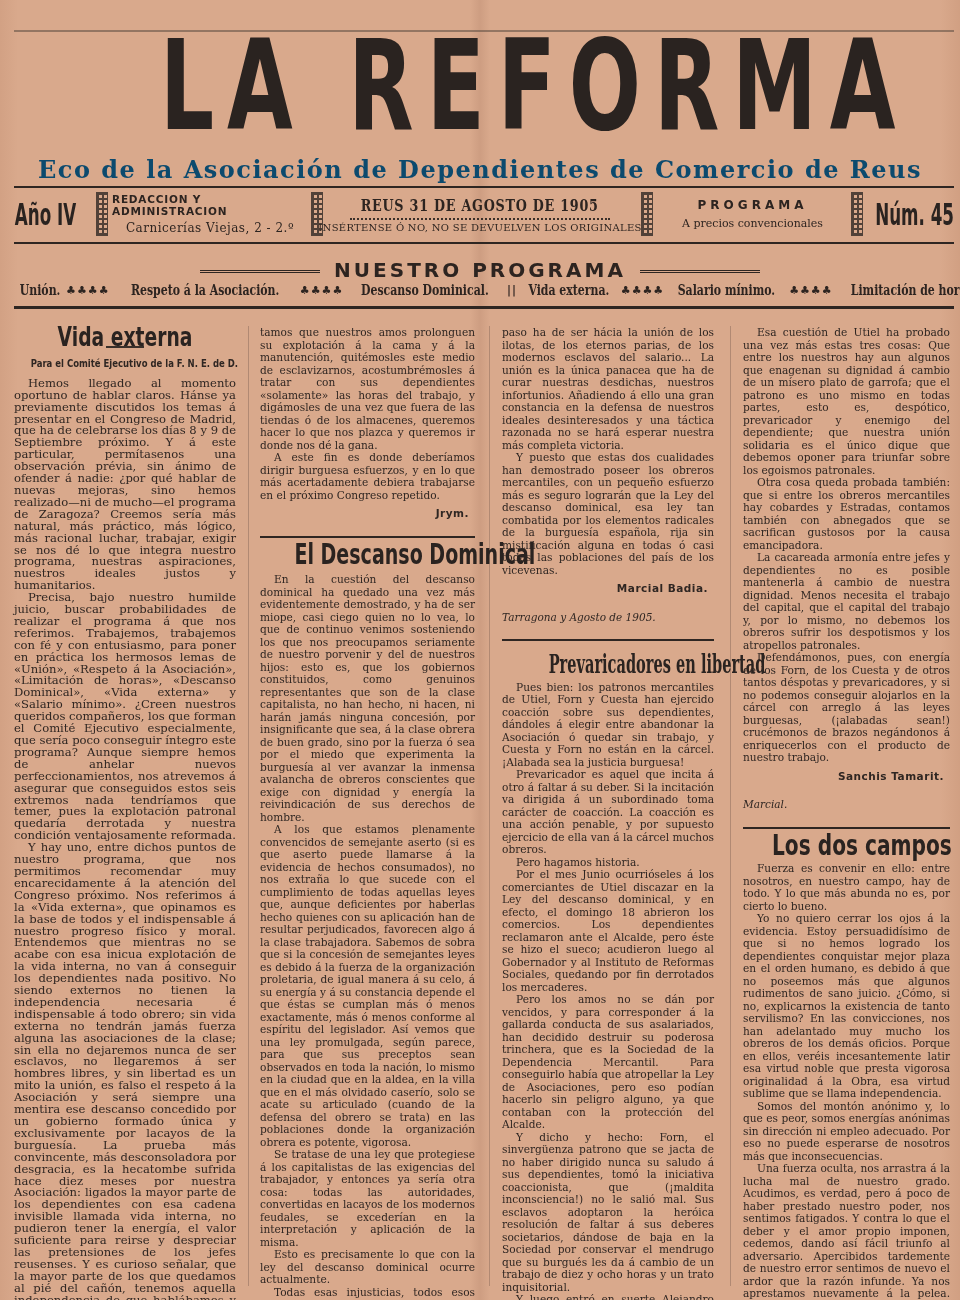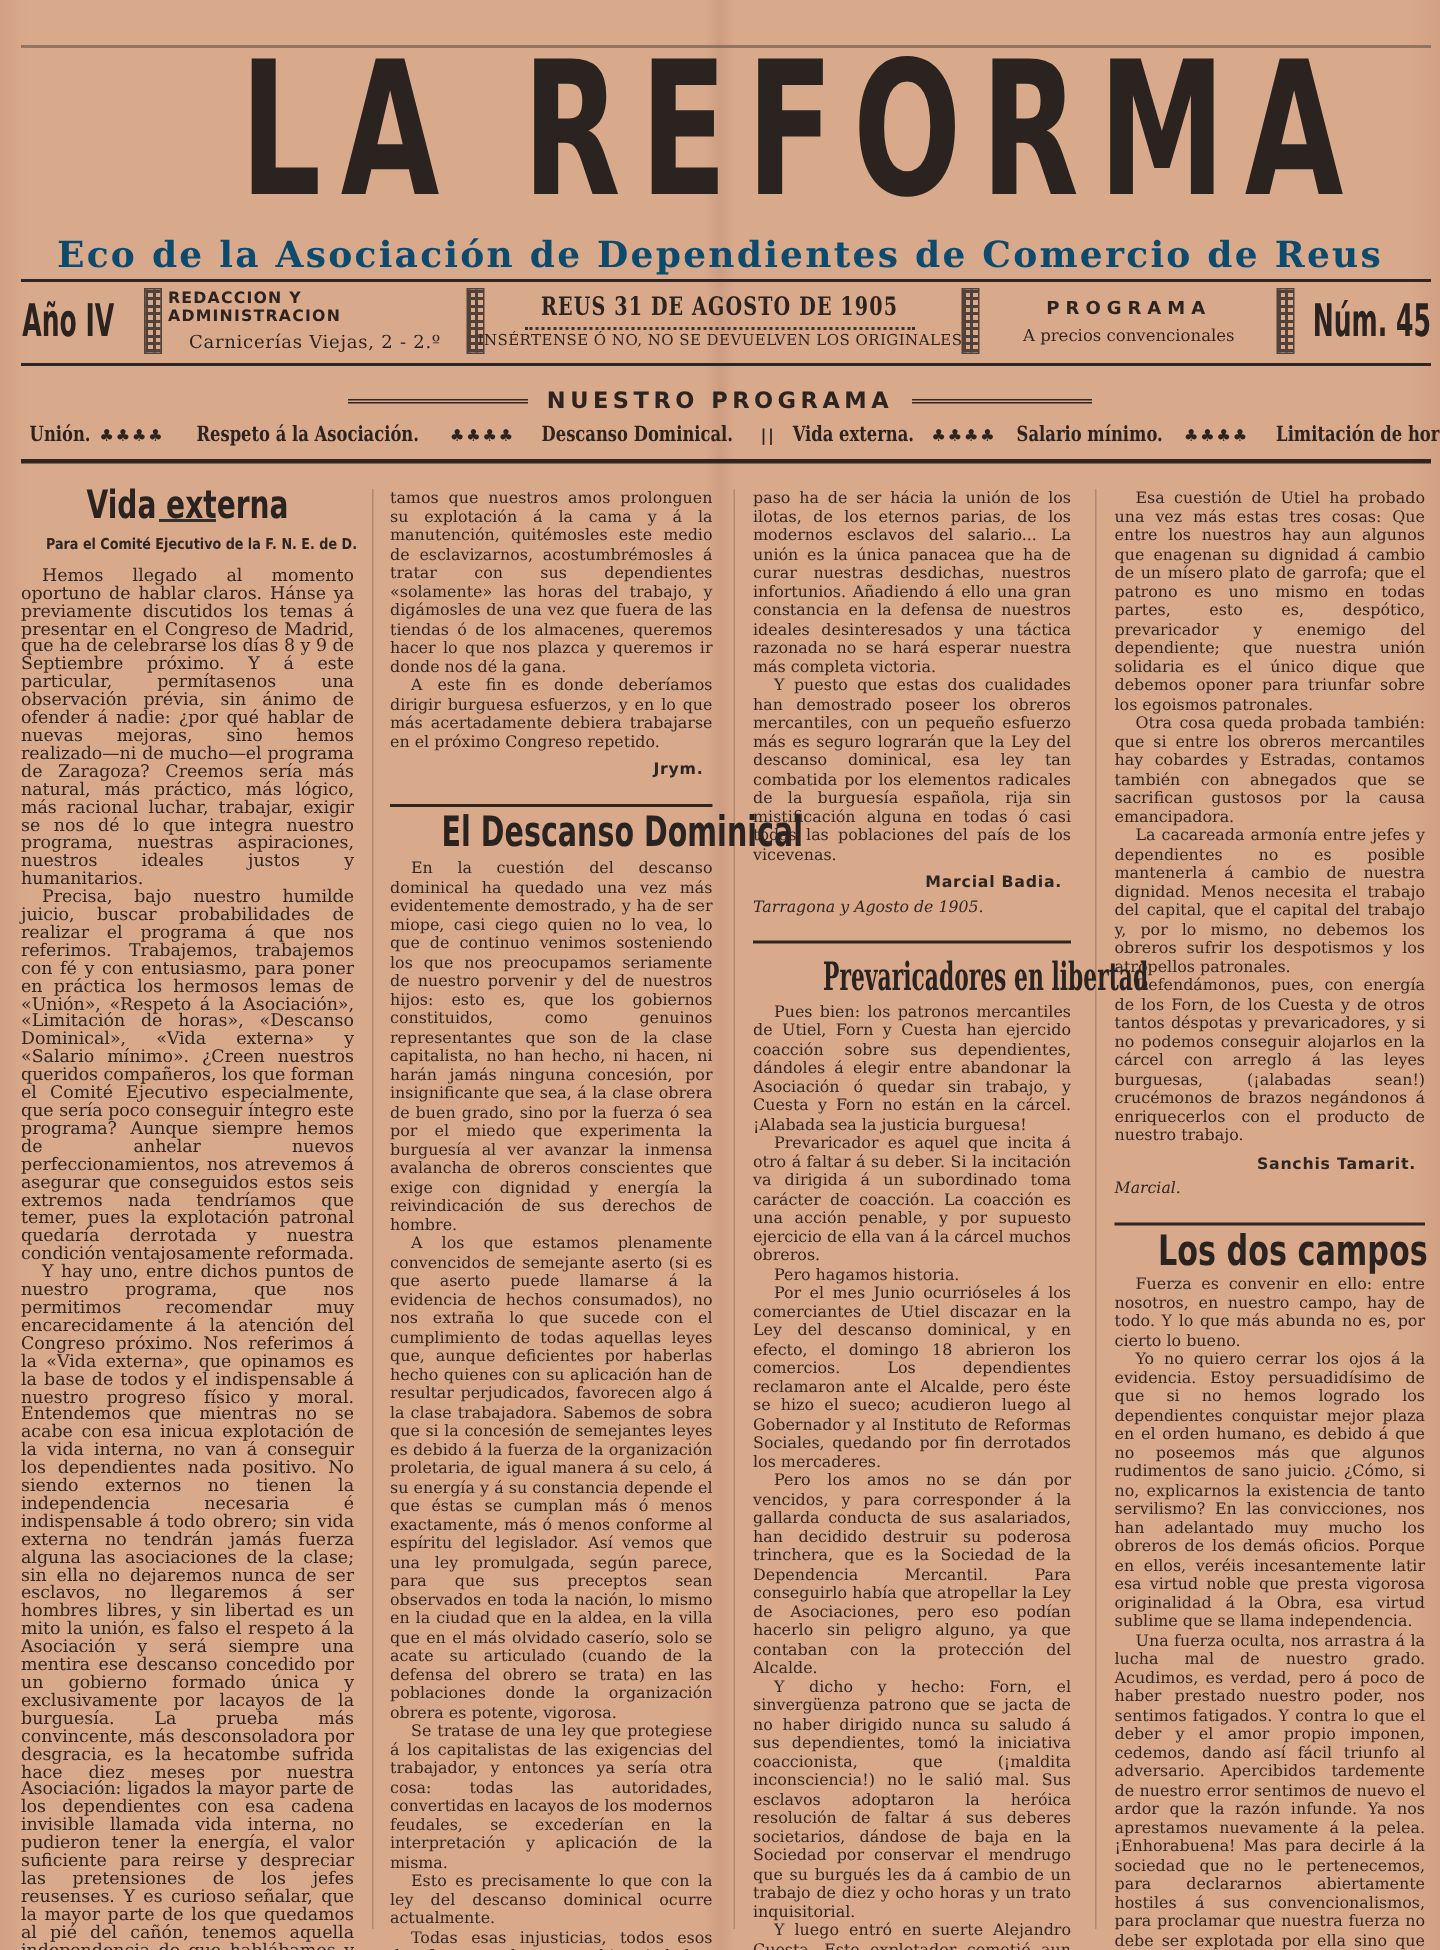--- a/index.html
+++ b/index.html
@@ -46,21 +46,21 @@
   .addr { font-family:"DejaVu Serif", serif; font-size:12px; margin-top:4px; letter-spacing:0.5px; }
   .date-line { font-family:"DejaVu Serif", serif; font-weight:bold; font-size:17px; transform:scaleX(0.75); white-space:nowrap; letter-spacing:1px; }
   .dotted { width:260px; border-top:2px dotted #3a302a; margin:3px 0 2px; }
   .notice { font-family:"DejaVu Serif", serif; font-size:10px; letter-spacing:0.3px; white-space:nowrap; }
   .anuncios { font-family:"DejaVu Sans", sans-serif; font-weight:bold; font-size:12px; letter-spacing:4px; }
   .precios { font-family:"DejaVu Serif", serif; font-size:11px; margin-top:5px; }
 
   
   .programa-title {
     position:absolute; left:0; top:258px; width:960px; text-align:center;
-    font-family:"DejaVu Sans", sans-serif; font-weight:bold; font-size:15px; letter-spacing:3px;
+    font-family:"DejaVu Sans", sans-serif; font-weight:bold; font-size:20px; letter-spacing:3px;
   }
   .programa-title .dash { display:inline-block; width:120px; height:3px; border-top:1px solid #2e2622; border-bottom:1px solid #2e2622; vertical-align:middle; margin:0 4px; }
   .programa-items {
     position:absolute; left:14px; top:282px; width:940px; display:flex; justify-content:space-between; align-items:center;
     font-family:"DejaVu Serif", serif; font-weight:bold; font-size:14px; white-space:nowrap;
   }
   .programa-items .it { transform:scaleX(0.78); transform-origin:center; }
   .programa-items .sep { font-size:11px; letter-spacing:1px; }
 
   
@@ -73,21 +73,21 @@
   .col-divider { position:absolute; top:326px; width:1px; height:960px; background:rgba(60,45,40,0.25); }
 
   .h-cond {
     font-family:"DejaVu Sans", sans-serif; font-weight:bold; color:#2a2320; white-space:nowrap;
     display:block; text-align:center; transform-origin:center;
   }
   .h-vida { font-size:26px; transform:scaleX(0.72); margin:6px 0 2px; }
   .h-underline { width:38px; height:2px; background:#3a302a; margin:0 auto 10px; }
   .byline-for { font-size:10px; font-family:"DejaVu Sans", sans-serif; font-weight:bold; text-align:center; transform:scaleX(0.85); margin-bottom:8px; white-space:nowrap; }
   .sig { text-align:right; font-weight:bold; font-family:"DejaVu Sans", sans-serif; font-size:10.5px; margin:6px 6px 4px; letter-spacing:0.5px; }
-  .place { font-style:italic; font-size:10.5px; margin-top:4px; }
+  .place { font-style:italic; font-size:10.5px; margin-top:16px; }
   .sec-rule { height:3px; border-top:2px solid #2e2622; margin:16px 0 10px; }
   .h-descanso { font-size:28px; transform:scaleX(0.68); margin:4px 0 12px; }
   .h-prevar { font-family:"DejaVu Serif", serif; font-size:26px; transform:scaleX(0.56); margin:16px 0 10px; }
   .h-campos { font-size:28px; transform:scaleX(0.72); margin:8px 0 10px; }
 </style>
 </head>
 <body>
 
 <div class="page">
 
@@ -192,17 +192,18 @@
     <p>Esa cuestión de Utiel ha probado una vez más estas tres cosas: Que entre los nuestros hay aun algunos que enagenan su dignidad á cambio de un mísero plato de garrofa; que el patrono es uno mismo en todas partes, esto es, despótico, prevaricador y enemigo del dependiente; que nuestra unión solidaria es el único dique que debemos oponer para triunfar sobre los egoismos patronales.</p>
     <p>Otra cosa queda probada también: que si entre los obreros mercantiles hay cobardes y Estradas, contamos también con abnegados que se sacrifican gustosos por la causa emancipadora.</p>
     <p>La cacareada armonía entre jefes y dependientes no es posible mantenerla á cambio de nuestra dignidad. Menos necesita el trabajo del capital, que el capital del trabajo y, por lo mismo, no debemos los obreros sufrir los despotismos y los atropellos patronales.</p>
     <p>Defendámonos, pues, con energía de los Forn, de los Cuesta y de otros tantos déspotas y prevaricadores, y si no podemos conseguir alojarlos en la cárcel con arreglo á las leyes burguesas, (¡alabadas sean!) crucémonos de brazos negándonos á enriquecerlos con el producto de nuestro trabajo.</p>
     <div class="sig">Sanchis Tamarit.</div>
     <div class="place">Marcial.</div>
     <div class="sec-rule"></div>
     <span class="h-cond h-campos">Los dos campos</span>
     <p>Fuerza es convenir en ello: entre nosotros, en nuestro campo, hay de todo. Y lo que más abunda no es, por cierto lo bueno.</p>
     <p>Yo no quiero cerrar los ojos á la evidencia. Estoy persuadidísimo de que si no hemos logrado los dependientes conquistar mejor plaza en el orden humano, es debido á que no poseemos más que algunos rudimentos de sano juicio. ¿Cómo, si no, explicarnos la existencia de tanto servilismo? En las convicciones, nos han adelantado muy mucho los obreros de los demás oficios. Porque en ellos, veréis incesantemente latir esa virtud noble que presta vigorosa originalidad á la Obra, esa virtud sublime que se llama independencia.</p>
+    <p>Somos del montón anónimo y, lo que es peor, somos energías anónimas sin dirección ni empleo adecuado. Por eso no puede esperarse de nosotros más que inconsecuencias.</p>
     <p>Una fuerza oculta, nos arrastra á la lucha mal de nuestro grado. Acudimos, es verdad, pero á poco de haber prestado nuestro poder, nos sentimos fatigados. Y contra lo que el deber y el amor propio imponen, cedemos, dando así fácil triunfo al adversario. Apercibidos tardemente de nuestro error sentimos de nuevo el ardor que la razón infunde. Ya nos aprestamos nuevamente á la pelea. ¡Enhorabuena! Mas para decirle á la sociedad que no le pertenecemos, para declararnos abiertamente hostiles á sus convencionalismos, para proclamar que nuestra fuerza no debe ser explotada por ella sino que debe fluir en el vasto océano en donde se suma, para formar poderosísimo elemento de creación, el esfuerzo de todos los hombres—la humanidad —¡qué de titubeos inútiles y cuánto temor injustificado!</p>
 
   </div>
 
 </div>
 
 </body></html>

